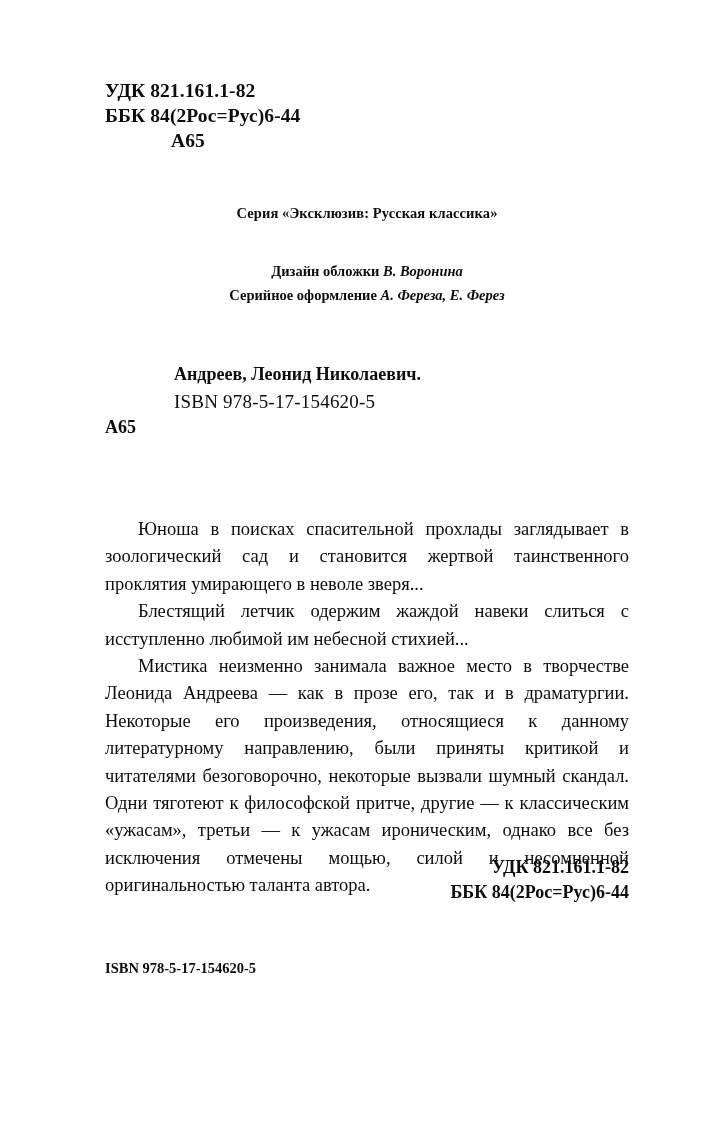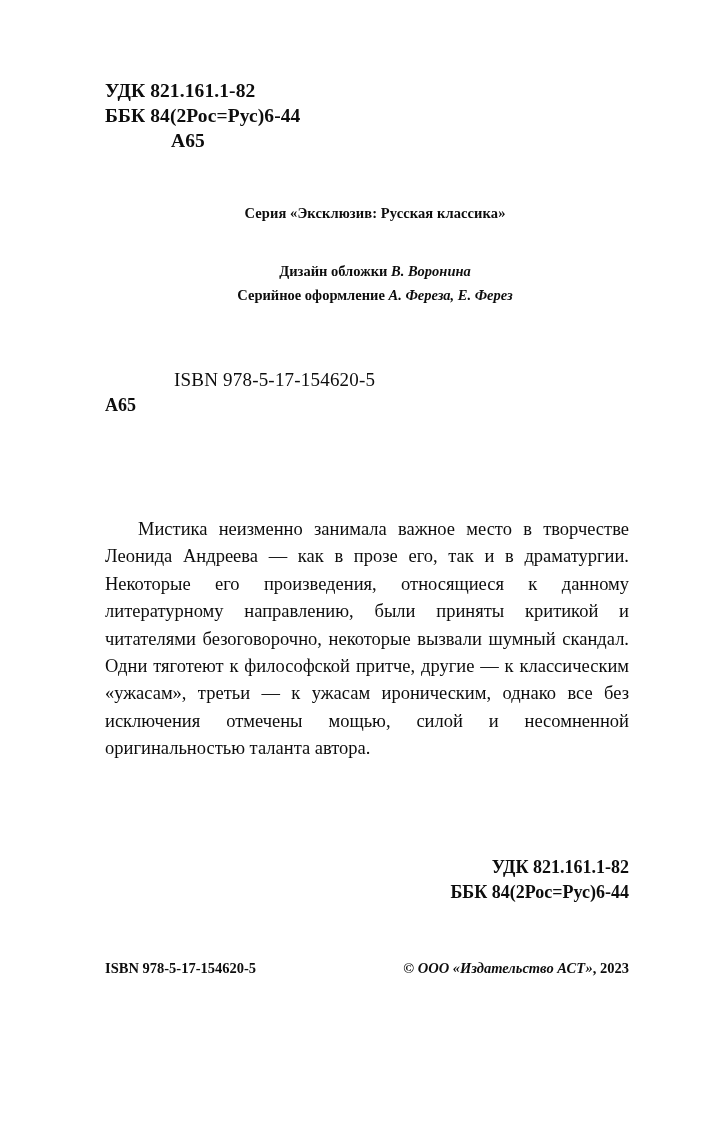--- a/index.html
+++ b/index.html
@@ -34,21 +34,21 @@
     font-size: 19.5px;
     line-height: 25px;
     letter-spacing: 0.1px;
   }
   .udc-line { white-space: nowrap; }
   .udc-line.indent { padding-left: 66px; }
 
   
   .series-block {
     position: absolute;
-    left: 113px;
+    left: 105px;
     top: 205px;
     width: 524px;
     text-align: center;
   }
   .series-title {
     font-weight: bold;
     font-size: 14.5px;
     letter-spacing: 0.1px;
   }
   .credits {
@@ -159,37 +159,35 @@
         <i>В. Воронина</i>
       </div>
       <div>
         <span>Серийное оформление</span>
         <i>А. Фереза, Е. Ферез</i>
       </div>
     </div>
   </div>
 
   <div class="record">
+    <div class="record-author">Андреев, Леонид Николаевич.</div>
     <div class="record-body">
       <span class="record-sigla">А65</span>
       <div class="isbn-line">ISBN 978-5-17-154620-5</div>
     </div>
   </div>
 
   <div class="annotation">
+    <p>Юноша в поисках спасительной прохлады заглядывает в зоологический сад и становится жертвой таинственного проклятия умирающего в неволе зверя...</p>
+    <p>Блестящий летчик одержим жаждой навеки слиться с исступленно любимой им небесной стихией...</p>
     <p>Мистика неизменно занимала важное место в творчестве Леонида Андреева — как в прозе его, так и в драматургии. Некоторые его произведения, относящиеся к данному литературному направлению, были приняты критикой и читателями безоговорочно, некоторые вызвали шумный скандал. Одни тяготеют к философской притче, другие — к классическим «ужасам», третьи — к ужасам ироническим, однако все без исключения отмечены мощью, силой и несомненной оригинальностью таланта автора.</p>
   </div>
 
   <div class="udc-bottom">
     <div>УДК 821.161.1-82</div>
     <div>ББК 84(2Рос=Рус)6-44</div>
   </div>
 
   <div class="footer">
     <div>ISBN 978-5-17-154620-5</div>
-    <div class="copyright">
-      <span>©</span>
-      <i>ООО «Издательство АСТ»</i><span>,</span>
-      <span>2023</span>
-    </div>
   </div>
 
 </div>
 
 </body></html>

